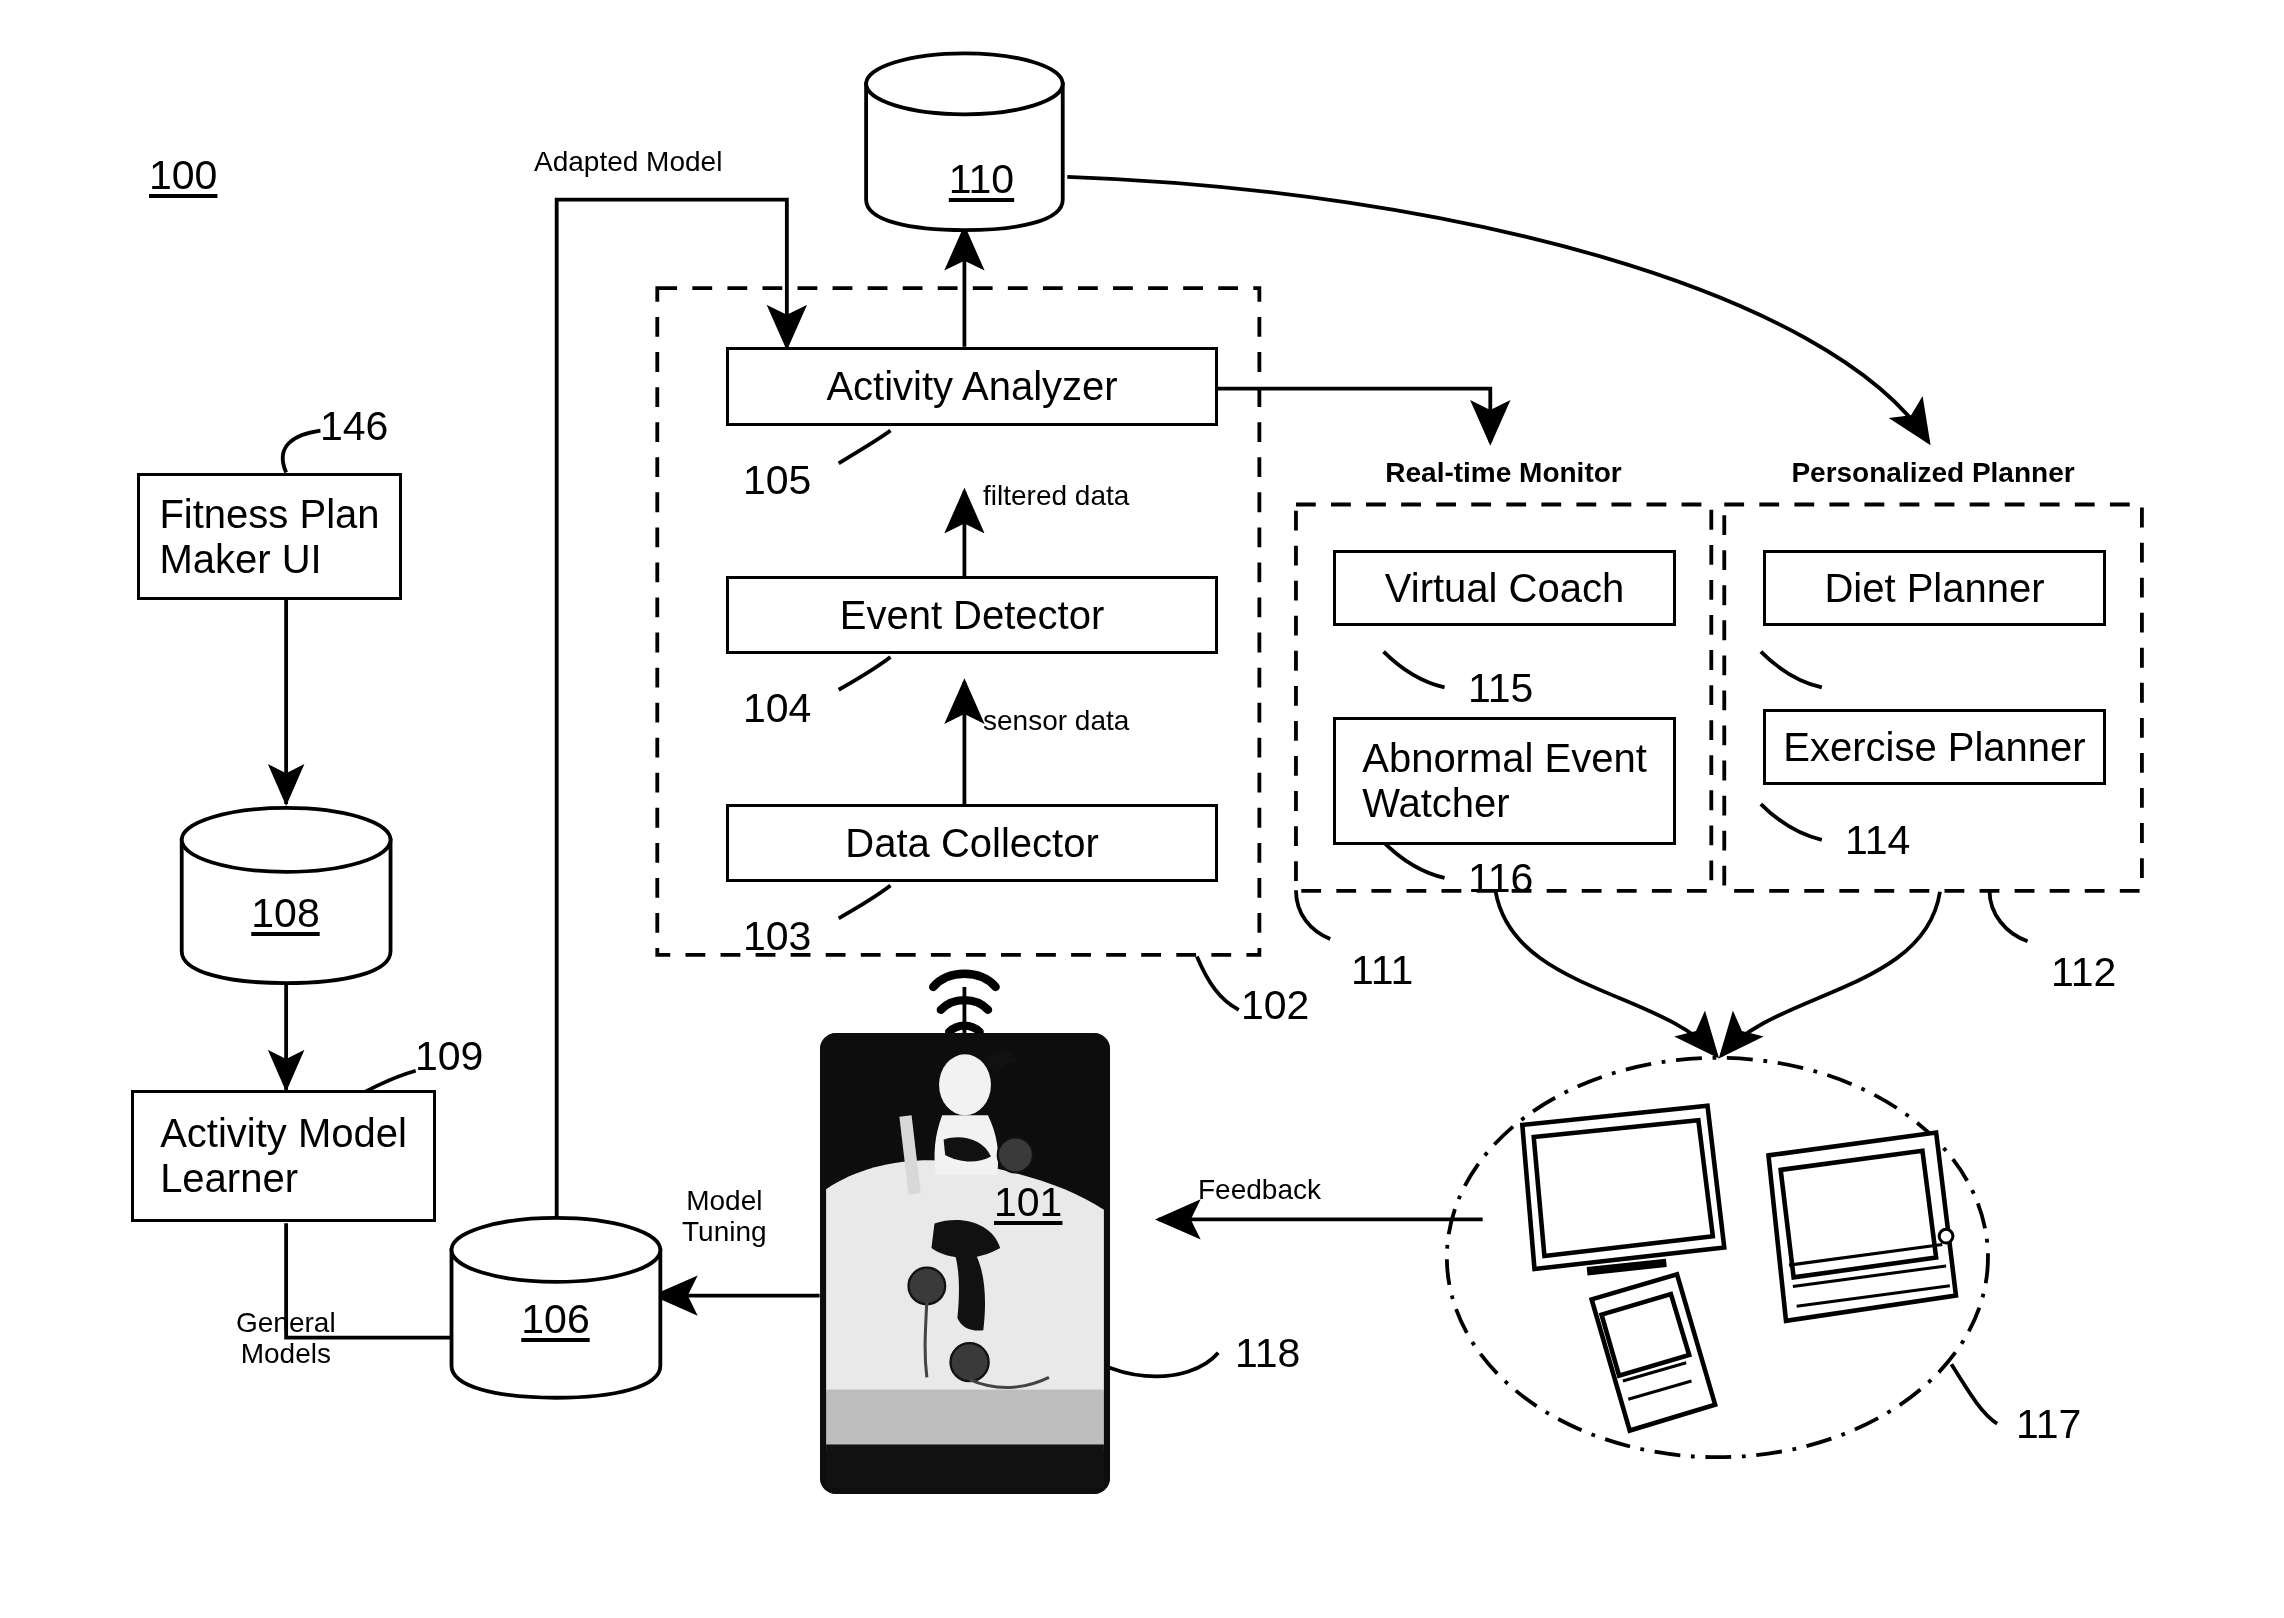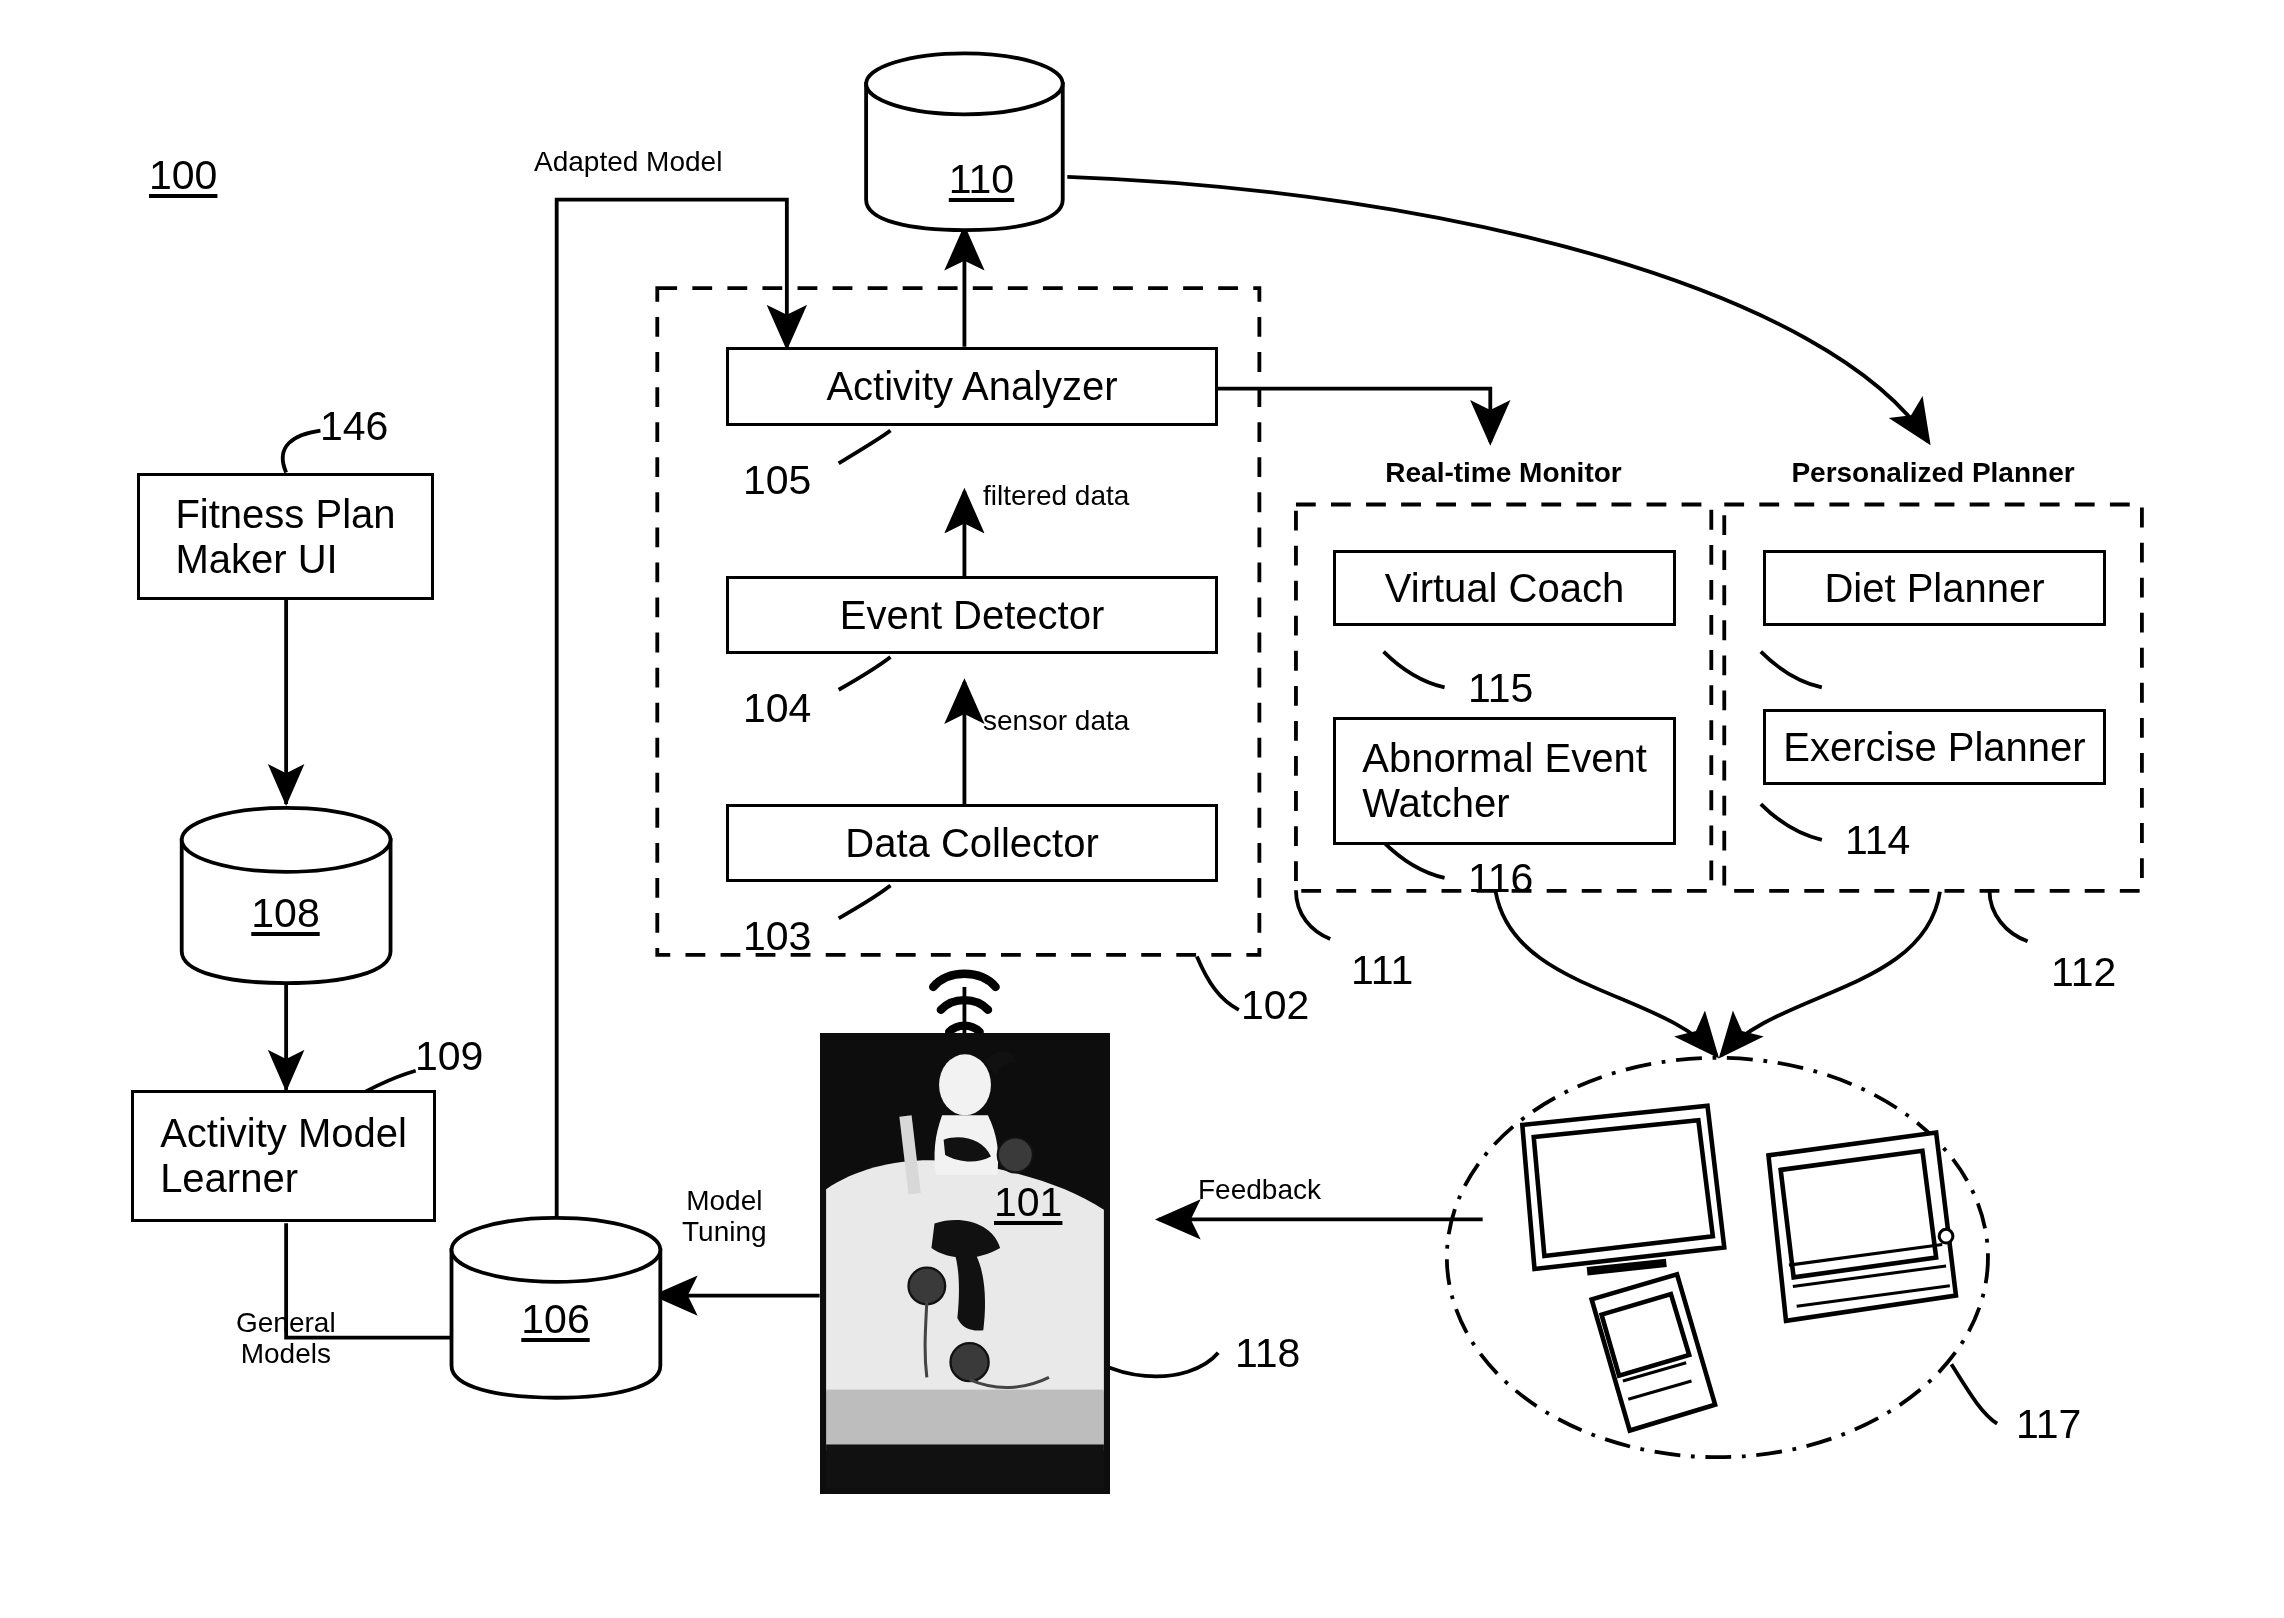--- a/index.html
+++ b/index.html
@@ -39,20 +39,21 @@
     width:100%;
     text-align:center;
     font-size:41px;
     text-decoration:underline;
     text-underline-offset:5.3px;
   }
   .photo{
     position:absolute;
     background:#15803d;
     overflow:hidden;
+    border-radius:16px;
   }
   .photo .inner{position:absolute;left:0;top:0;width:100%;height:100%;}
   .photo .ref{
     position:absolute;
     font-size:41px;
     color:#000;
     text-decoration:underline;
     text-underline-offset:5.3px;
     z-index:6;
   }
@@ -184,21 +185,21 @@
         <path d="M2129,1812 L2212,1788"></path>
         <path d="M2136,1836 L2219,1812"></path>
       </g>
     </g>
   </svg>
 
   <div class="refnum u" style="left:149px;top:152px;">100</div>
 
   <div class="refnum" style="left:320px;top:403px;">146</div>
 
-  <div class="node" style="left:137px;top:473px;width:297px;height:127px;white-space:pre-line;">Fitness Plan
+  <div class="node" style="left:137px;top:473px;width:265px;height:127px;white-space:pre-line;">Fitness Plan
 Maker UI</div>
 
   <div class="cylnum" style="left:181px;top:890px;width:209px;">108</div>
 
   <div class="refnum" style="left:415px;top:1033px;">109</div>
 
   <div class="node" style="left:131px;top:1090px;width:305px;height:132px;white-space:pre-line;">Activity Model
 Learner</div>
 
   <div class="lbl" style="left:236px;top:1307px;text-align:center;white-space:pre-line;">General

